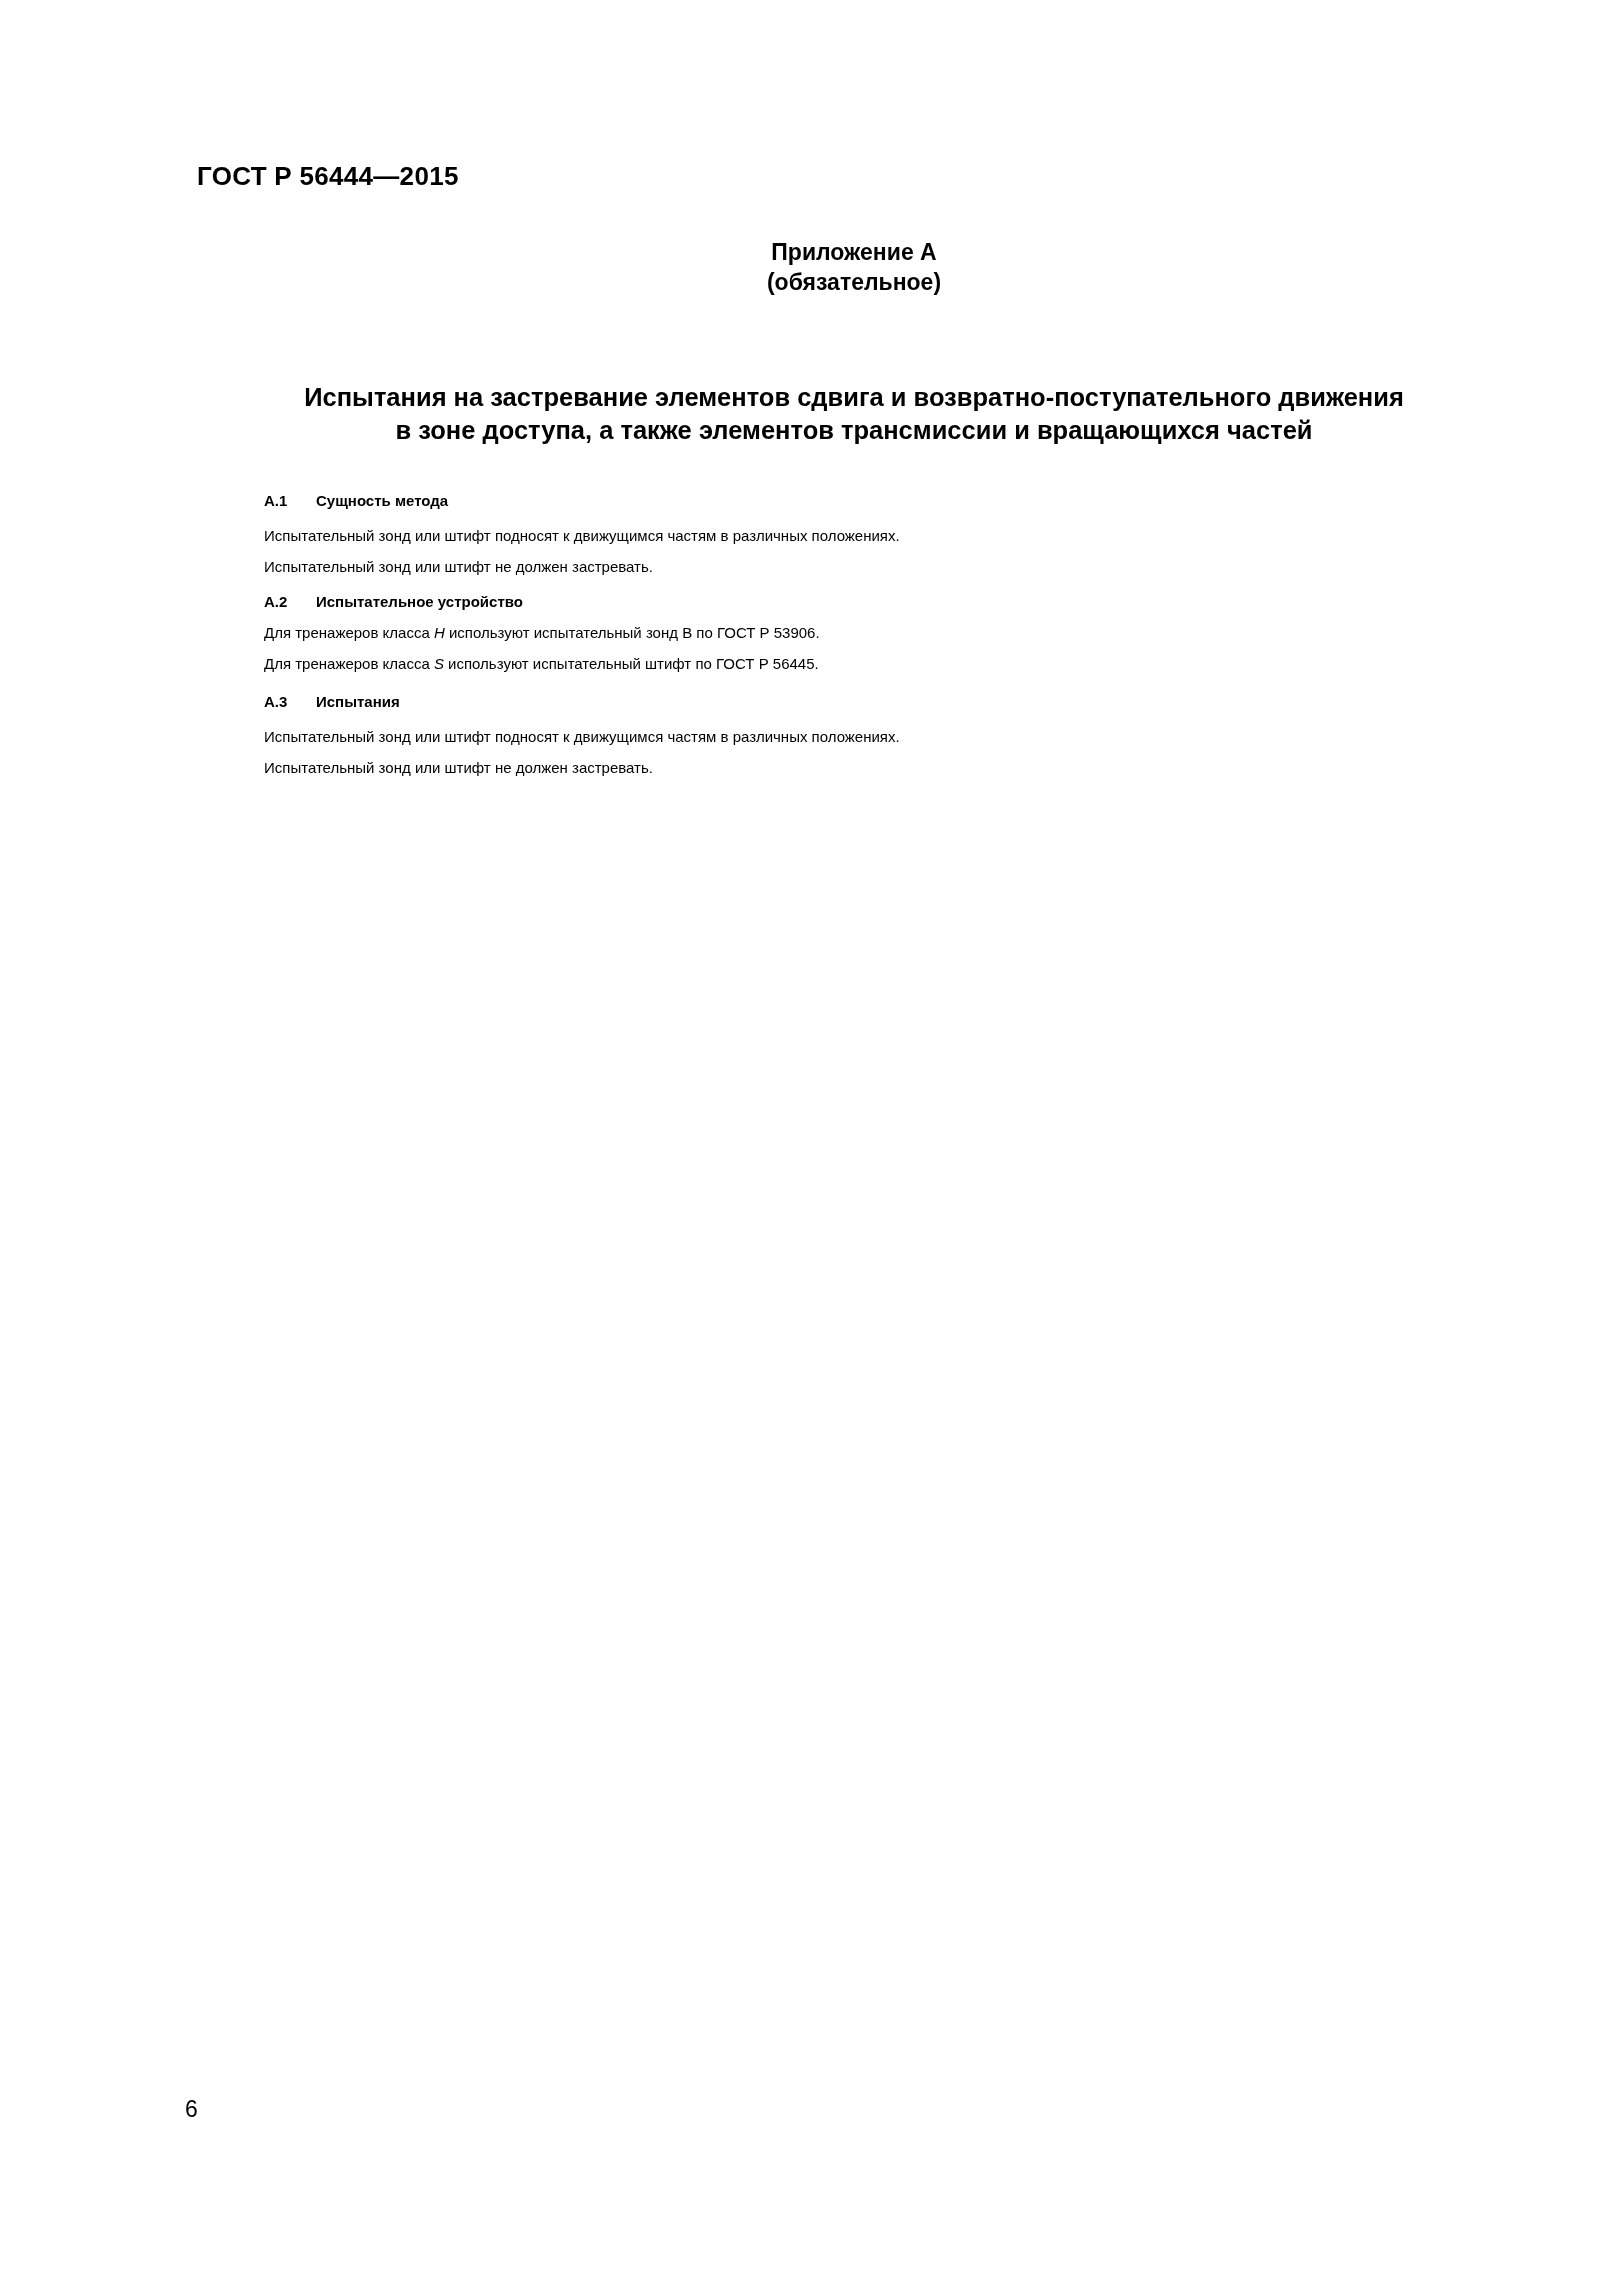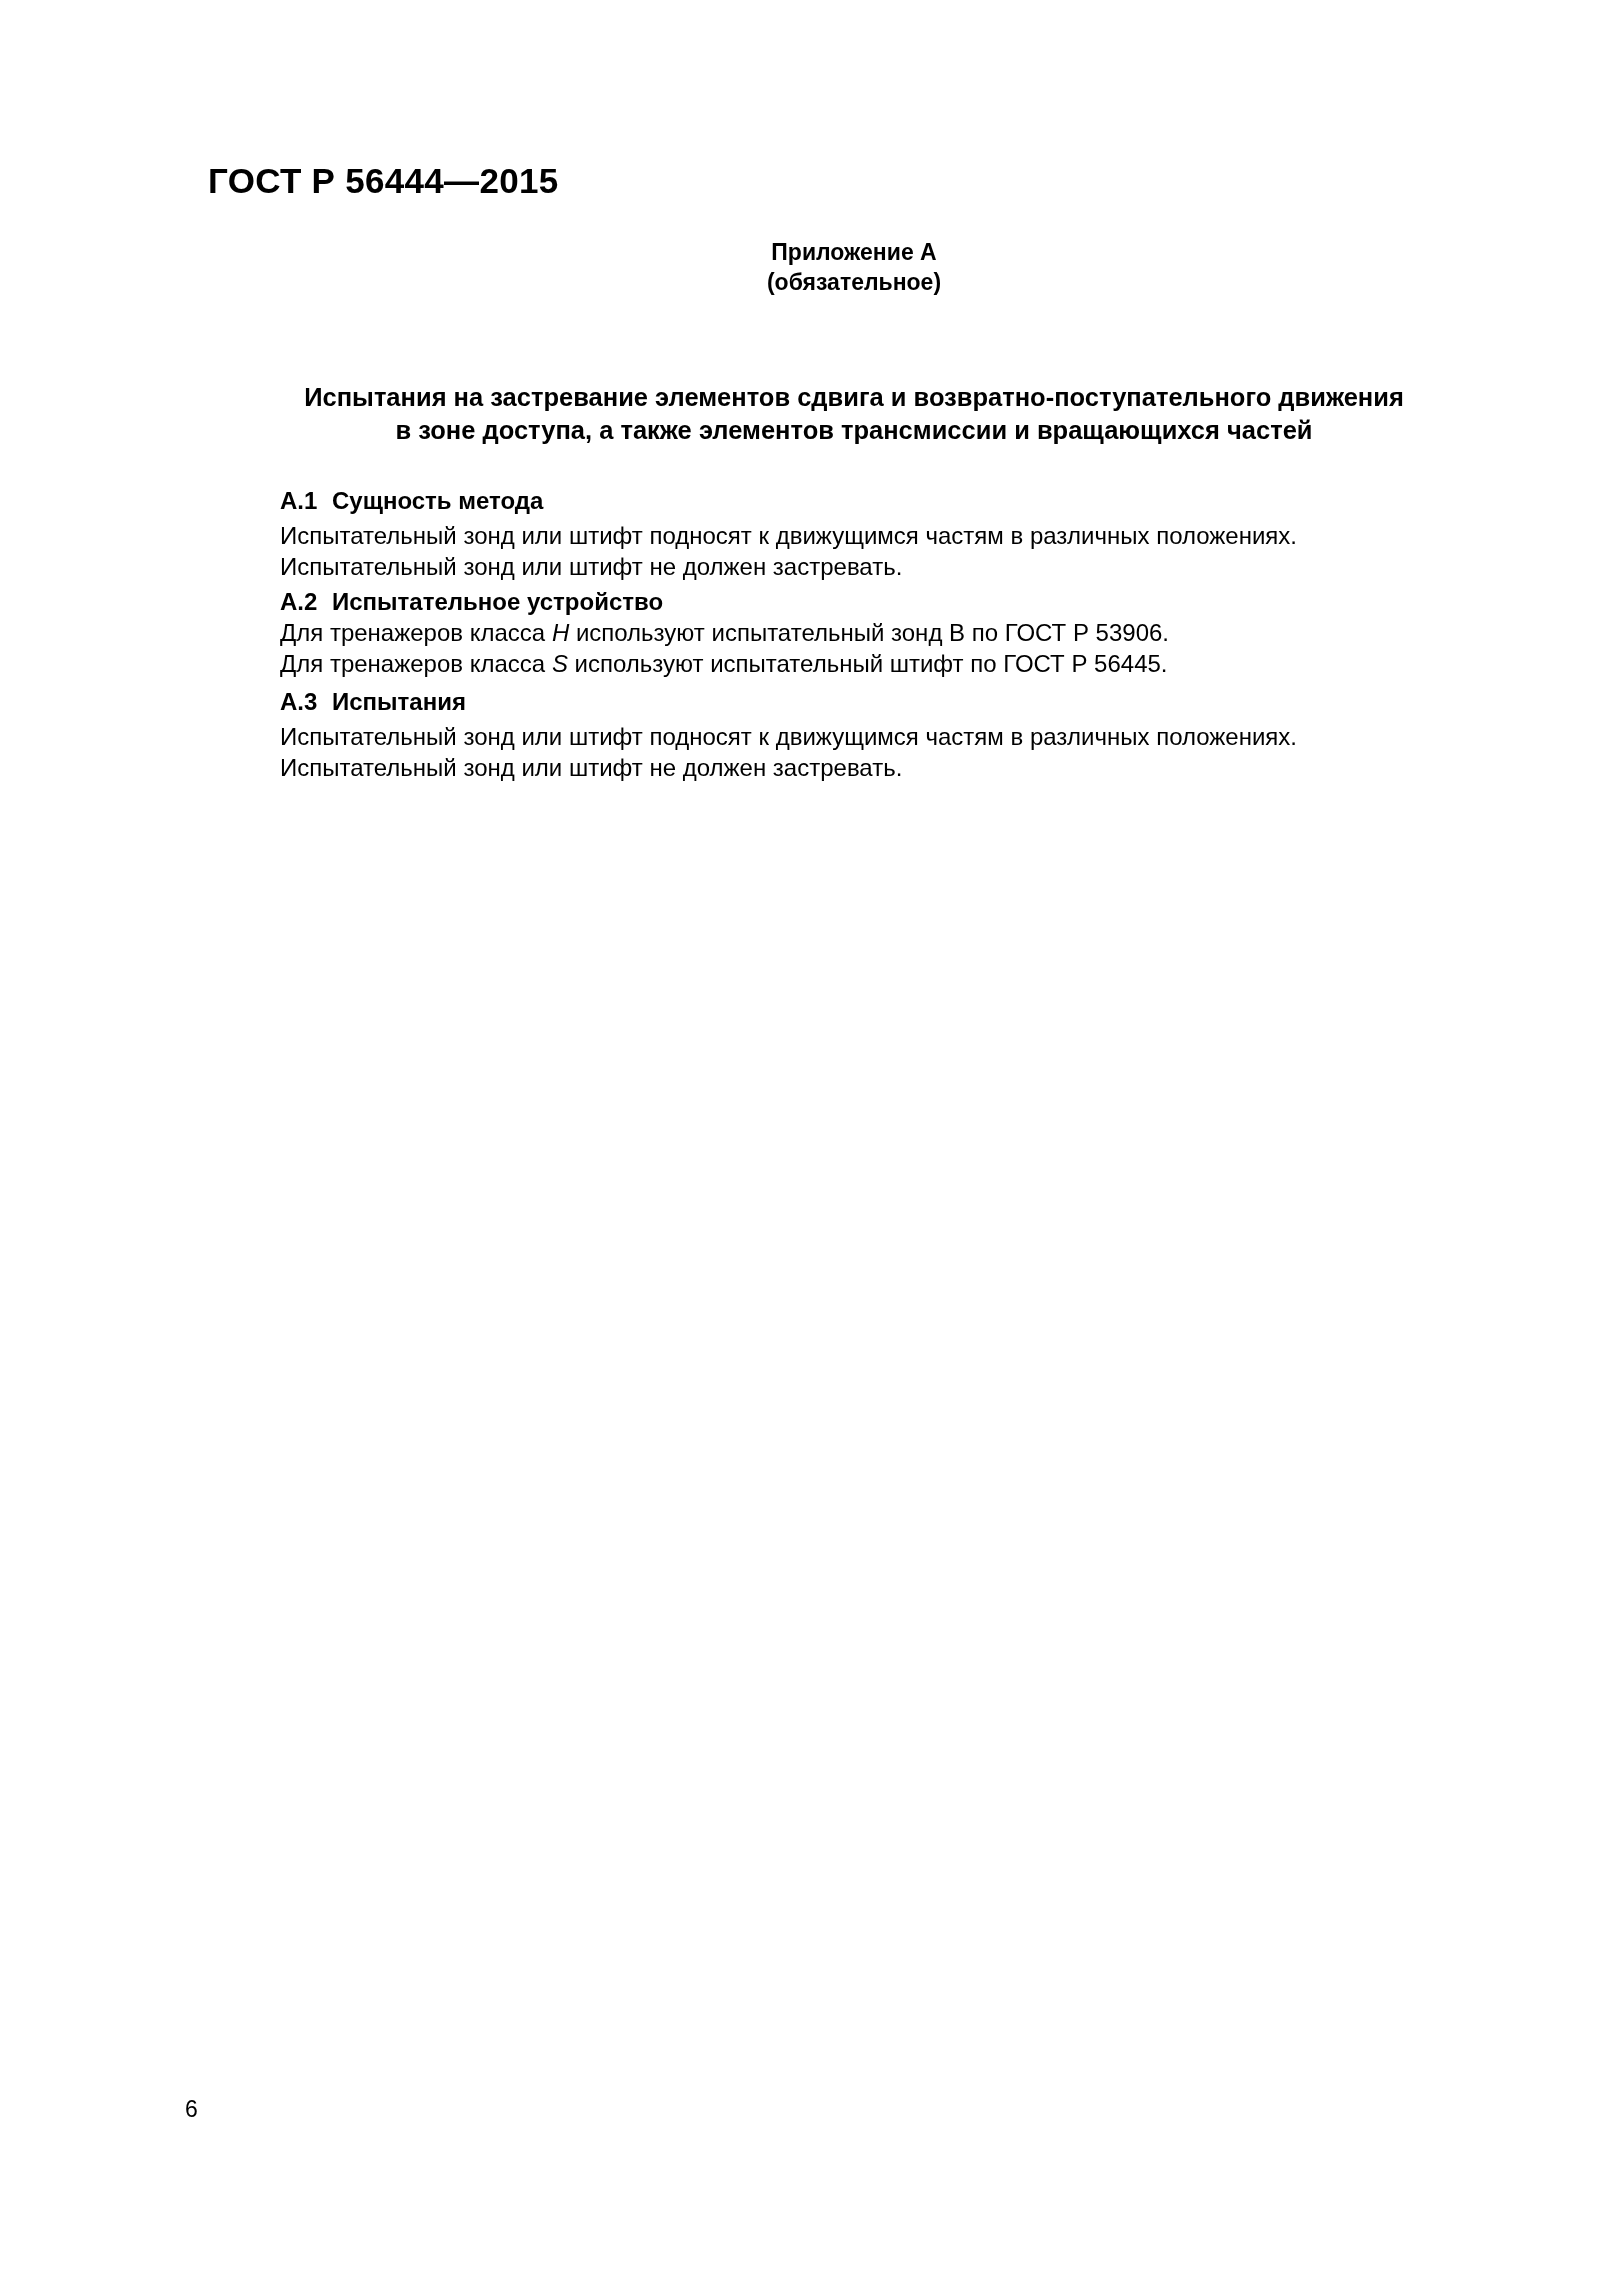--- a/index.html
+++ b/index.html
@@ -1,23 +1,23 @@
 <!DOCTYPE html>
 <html style="font-size:10.5px"><head>
   <meta charset="utf-8">
   <style>
     html, body { margin: 0; padding: 0; background: #ffffff; }
     body { width: 1623px; height: 2295px; position: relative; overflow: hidden;
            font-family: "Liberation Sans", sans-serif; color: #000; }
     .abs { position: absolute; white-space: nowrap; }
-    .header { left: 208px; top: 161px; font-size: 35px; font-weight: bold; letter-spacing: 0.3px; }
+    .header { left: 197px; top: 161px; font-size: 26px; font-weight: bold; letter-spacing: 0.3px; }
     .center-block { left: 0; width: 1708px; text-align: center; }
     .appx { top: 237px; font-size: 23px; font-weight: bold; line-height: 30px; }
     .title { left: 0; width: 1708px; text-align: center; top: 381px; font-size: 25.5px; font-weight: bold; line-height: 33px; }
-    .section { left: 280px; font-size: 24px; line-height: 31px; }
+    .section { left: 264px; font-size: 15px; line-height: 31px; }
     .sec-head { font-weight: bold; }
     .sec-head .num { display: inline-block; width: 52px; }
     .para-line { display: block; }
     .pagenum { left: 185px; top: 2096px; font-size: 23px; }
   </style>
 </head>
 <body>
 
 <div class="abs header">ГОСТ Р 56444—2015</div>
 

